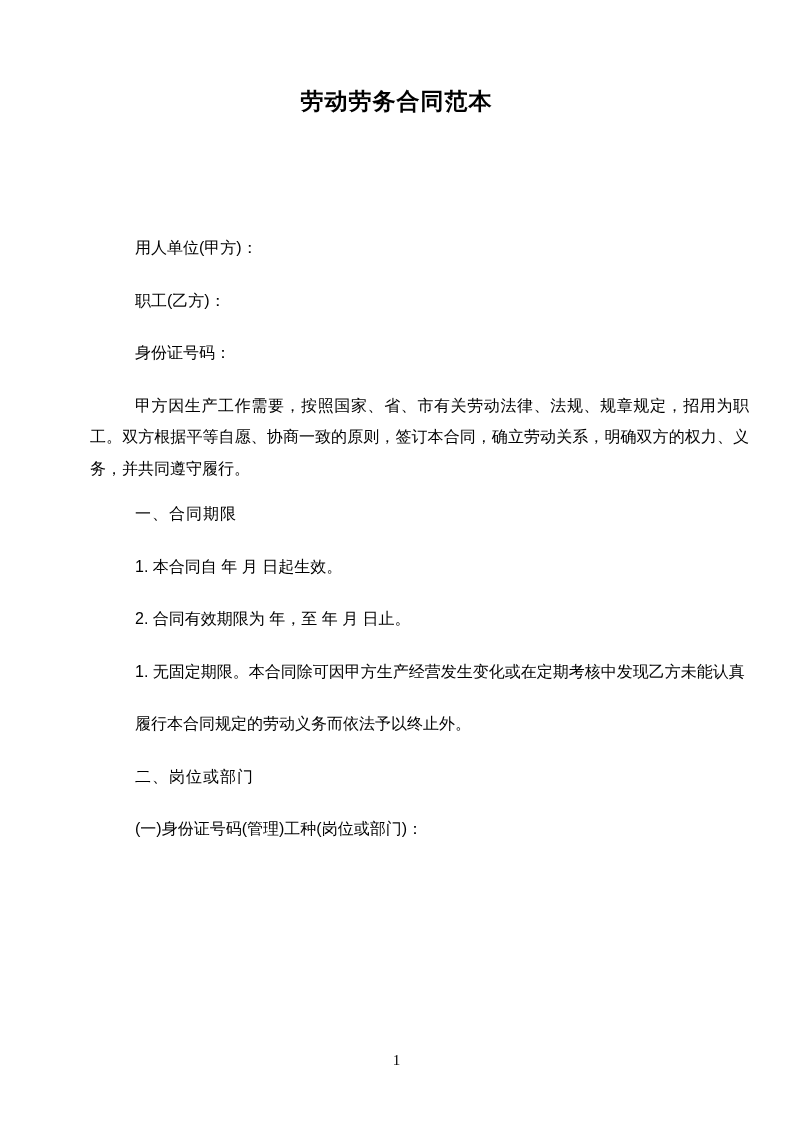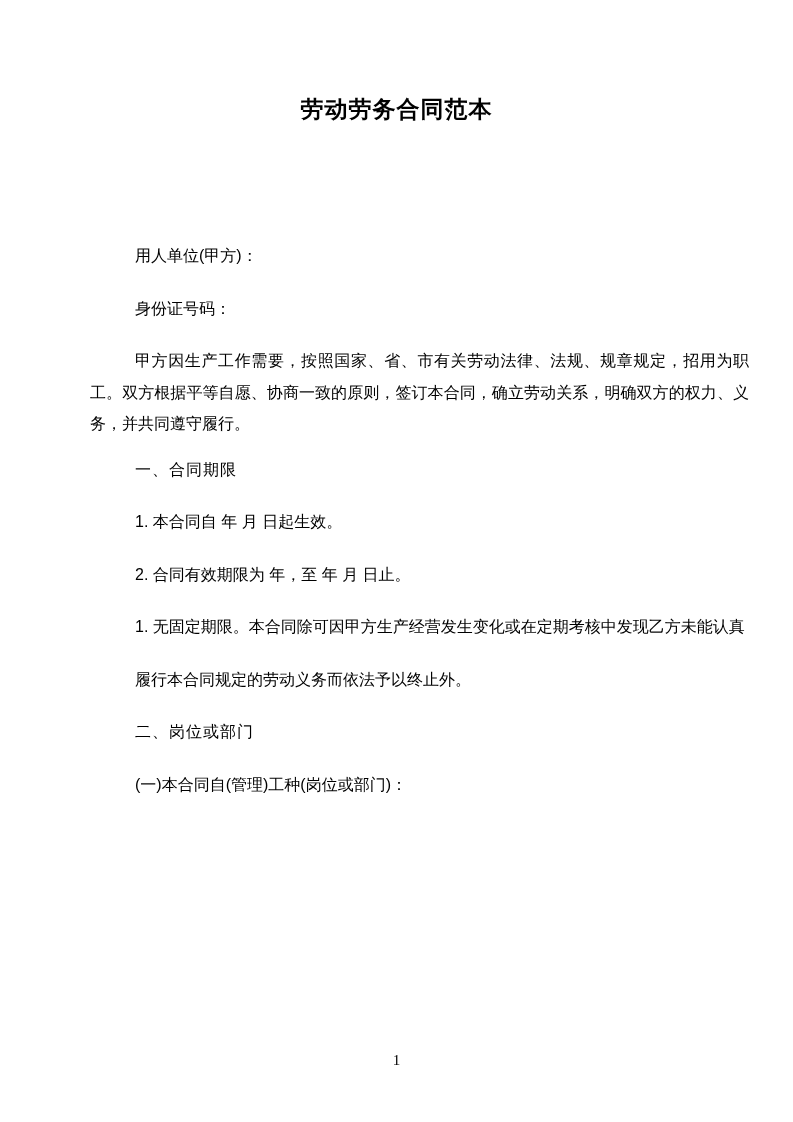--- a/index.html
+++ b/index.html
@@ -11,21 +11,21 @@
     position: relative;
     width: 793px;
     height: 1122px;
     background: #ffffff;
     color: #000000;
     font-family: "Liberation Sans", "DejaVu Sans", sans-serif;
     overflow: hidden;
     box-sizing: border-box;
   }
   .doc-title {
-    margin: 12px;
+    margin: 4px;
     padding-top: 84px;
     text-align: center;
     font-size: 23px;
     font-weight: bold;
     line-height: 26px;
     letter-spacing: 1px;
   }
   .content {
     margin: 118px 44px 0 90px;
     font-size: 16px;
@@ -58,37 +58,38 @@
 <body>
 
 <div class="page">
 
   <h1 class="doc-title">劳动劳务合同范本</h1>
 
   <div class="content">
 
     <p class="para">用人单位(甲方)：</p>
 
+    <p class="para">职工(乙方)：</p>
 
     <p class="para">身份证号码：</p>
 
     <p class="para intro">甲方因生产工作需要，按照国家、省、市有关劳动法律、法规、规章规定，招用为职工。双方根据平等自愿、协商一致的原则，签订本合同，确立劳动关系，明确双方的权力、义务，并共同遵守履行。</p>
 
     <p class="para heading">一、合同期限</p>
 
     <p class="para">1. 本合同自 年 月 日起生效。</p>
 
     <p class="para">2. 合同有效期限为 年，至 年 月 日止。</p>
 
     <p class="para">1. 无固定期限。本合同除可因甲方生产经营发生变化或在定期考核中发现乙方未能认真</p>
 
     <p class="para">履行本合同规定的劳动义务而依法予以终止外。</p>
 
 
     <p class="para heading">二、岗位或部门</p>
 
-    <p class="para">(一)本合同自(管理)工种(岗位或部门)：</p>
+    <p class="para">(一)身份证号码(管理)工种(岗位或部门)：</p>
 
   </div>
 
   <div class="page-number">1</div>
 
 </div>
 
 </body></html>

